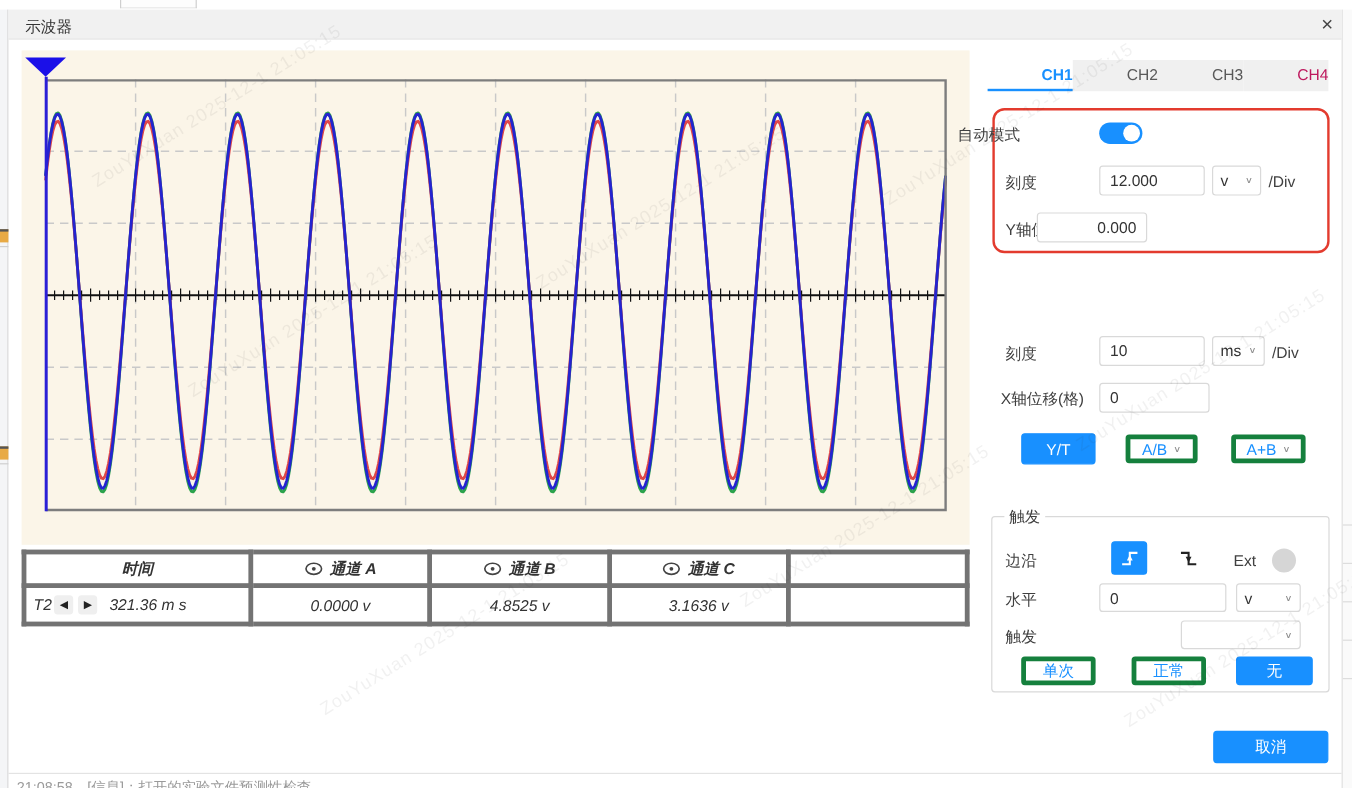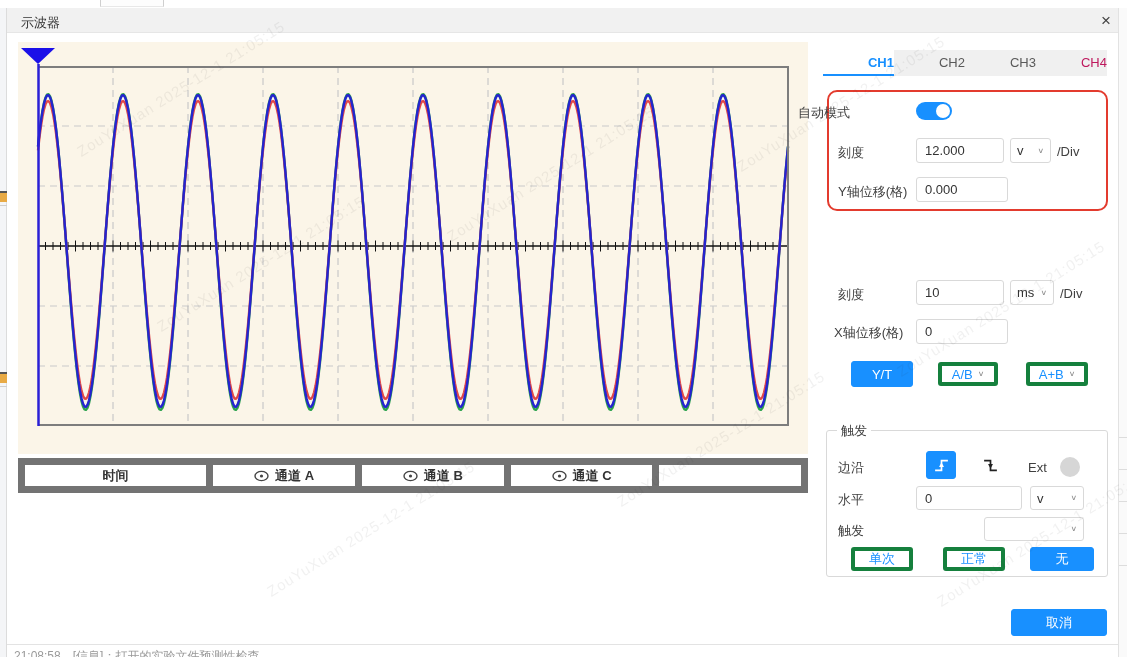--- a/index.html
+++ b/index.html
@@ -20,21 +20,21 @@
   #titlebar { left:7px; top:8px; width:1111px; height:25px; background:#f1f1f1; border-bottom:1px solid #e6e6e6; }
   #window-title { left:21px; top:14px; font-size:13px; color:#333; }
   #close-btn { left:1095px; top:10px; width:22px; height:22px; font-size:17px; color:#444; text-align:center; line-height:21px; cursor:pointer; }
 
   
   #scope-panel { left:18px; top:42px; width:790px; height:412px; background:#fbf5e8; }
   #scope-svg { position:absolute; left:0; top:0; }
 
   
   #meas-table { left:18px; top:458px; width:790px; border-collapse:collapse; background:#fff; font-size:13px; color:#333; }
-  #meas-table th, #meas-table td { border:7px solid #737373; height:32px; text-align:center; font-weight:normal; }
+  #meas-table th, #meas-table td { border:4px solid #737373; height:32px; text-align:center; font-weight:normal;font-style:italic; }
   #meas-table th { height:28px; font-weight:bold; }
   #meas-table .c1 { text-align:left; padding-left:6px; }
   .t-label { display:inline-block; min-width:14px; }
   .cur-btn { display:inline-block; width:16px; height:16px; background:#efefef; border-radius:3px; font-size:9px; line-height:16px; text-align:center; color:#222; margin:0 2px; vertical-align:middle; cursor:pointer; }
   .t-val { margin-left:8px; }
   .eye { vertical-align:-2px; margin-right:6px; }
 
   
   .tab { top:50px; width:71px; height:26px; font-size:13px; text-align:right; line-height:26px; background:#f0f0f0; color:#595959; cursor:pointer; }
   .tab.active { background:#ffffff; color:#1890ff; font-weight:bold; border-bottom:2px solid #1890ff; }
@@ -234,20 +234,27 @@
       <th><svg class="eye" width="15" height="12" viewBox="0 0 15 12">
               <ellipse cx="7.5" cy="6" rx="6.5" ry="4.6" fill="none" stroke="#444" stroke-width="1.4"></ellipse>
               <circle cx="7.5" cy="6" r="1.6" fill="#444"></circle>
             </svg><span>通道 B</span></th>
       <th><svg class="eye" width="15" height="12" viewBox="0 0 15 12">
               <ellipse cx="7.5" cy="6" rx="6.5" ry="4.6" fill="none" stroke="#444" stroke-width="1.4"></ellipse>
               <circle cx="7.5" cy="6" r="1.6" fill="#444"></circle>
             </svg><span>通道 C</span></th>
       <th></th>
     </tr>
+    <tr>
+      <td class="c1"><span class="t-label">T2</span><span class="cur-btn">◀</span><span class="cur-btn">▶</span><span class="t-val">321.36 m s</span></td>
+      <td>0.0000 v</td>
+      <td>4.8525 v</td>
+      <td>3.1636 v</td>
+      <td></td>
+    </tr>
   </tbody>
     </table>
 
   <div class="abs tab active" style="left:823px">CH1</div>
   <div class="abs tab" style="left:894px">CH2</div>
   <div class="abs tab" style="left:965px">CH3</div>
   <div class="abs tab disabled" style="left:1036px">CH4</div>
 
   <div class="abs" id="ch-highlight"></div>
   <span class="abs lbl" style="left:798px;top:104px">自动模式</span>
@@ -257,21 +264,21 @@
 
   <span class="abs lbl" style="left:838px;top:144px">刻度</span>
   <input class="abs ipt" style="left: 916px; top: 138px; width: 88px; height: 25px;" readonly="" value="12.000">
   <div class="abs sel" style="left:1010px;top:138px;width:41px;height:25px">
       <span>v</span>
       <span class="chev">∨</span>
     </div>
   <span class="abs lbl" style="left:1057px;top:144px">/Div</span>
 
   <span class="abs lbl" style="left:838px;top:183px">Y轴位移(格)</span>
-  <input class="abs ipt" style="left: 916px; top: 177px; width: 92px; height: 25px;" readonly="" value="0.000">
+  <input class="abs ipt" style="left: 864px; top: 177px; width: 92px; height: 25px; text-align: right;" readonly="" value="0.000">
 
   <span class="abs lbl" style="left:838px;top:286px">刻度</span>
   <input class="abs ipt" style="left: 916px; top: 280px; width: 88px; height: 25px;" readonly="" value="10">
   <div class="abs sel" style="left:1010px;top:280px;width:44px;height:25px">
       <span>ms</span>
       <span class="chev">∨</span>
     </div>
   <span class="abs lbl" style="left:1060px;top:286px">/Div</span>
 
   <span class="abs lbl" style="left:834px;top:324px">X轴位移(格)</span>

